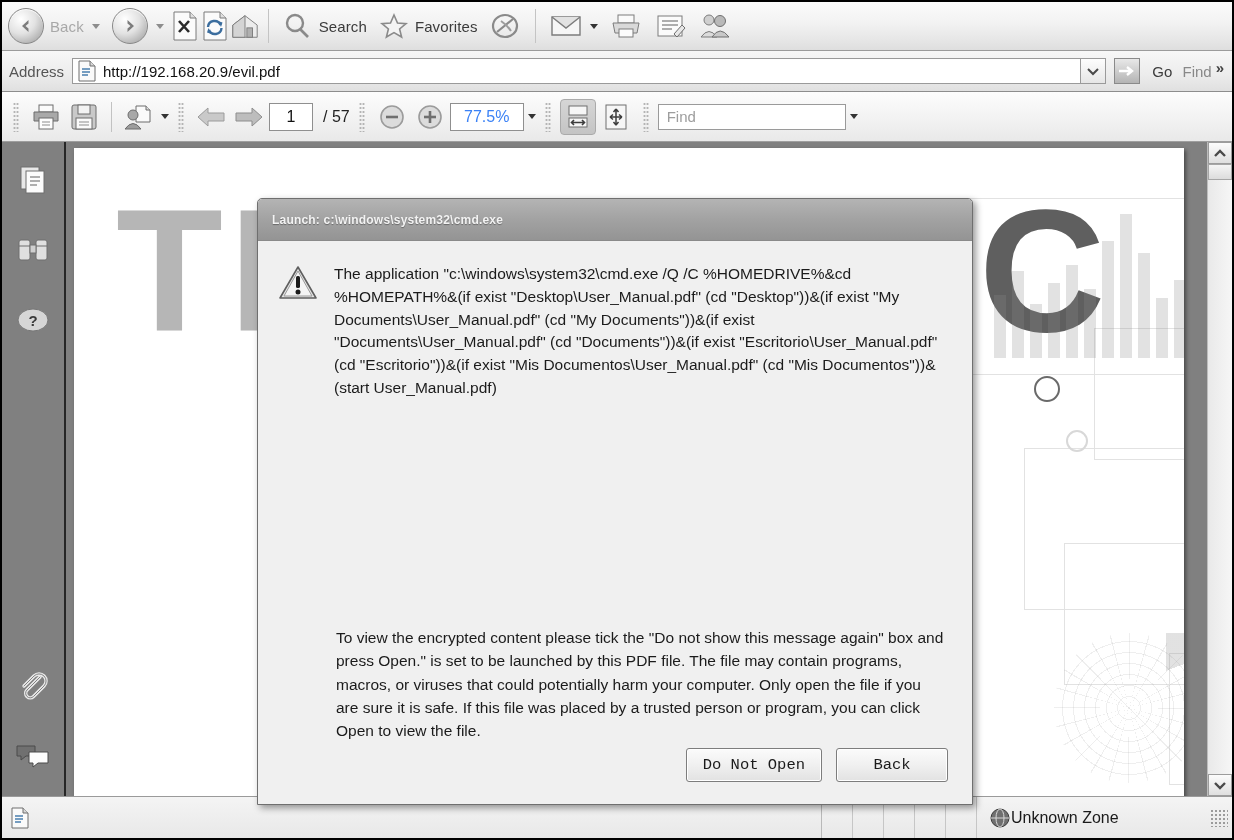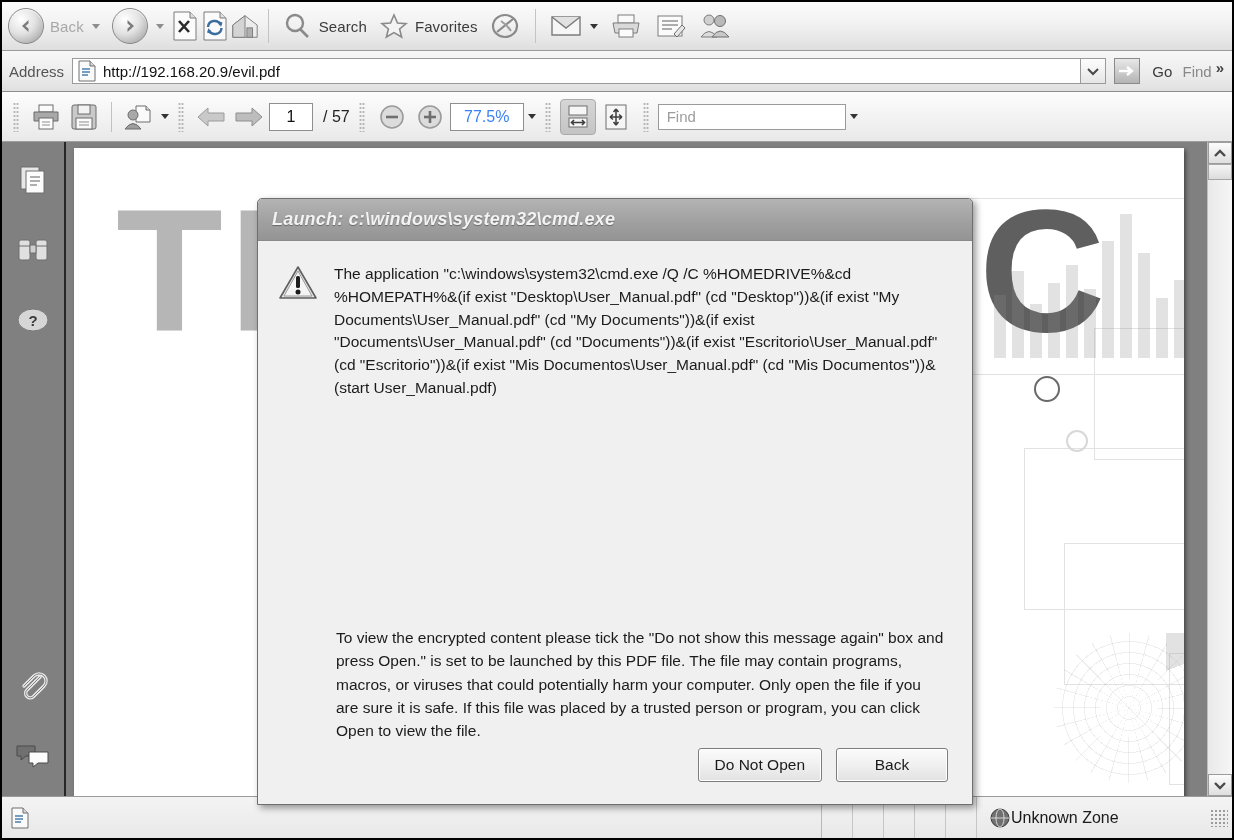--- a/index.html
+++ b/index.html
@@ -402,26 +402,25 @@
     height: 42px;
     background: linear-gradient(to bottom,#b4b4b4 0%, #a2a2a2 50%, #949494 100%);
     border-bottom: 1px solid #8a8a8a;
     border-radius: 4px 4px 0 0;
     display: flex;
     align-items: center;
     padding-left: 14px;
     box-sizing: border-box;
   }
   .dlg-title span {
-    font-size: 18px;
+    font-size: 12px;
     font-weight: bold;
     color: #f3f3f3;
     text-shadow: 0 1px 1px rgba(0,0,0,.35);
     letter-spacing: .2px;
-    font-style: italic;
   }
   .dlg-body {
     position: absolute;
     left: 0; right: 0; top: 42px; bottom: 0;
     background: #f0f0f0;
   }
   .dlg-top {
     display: flex;
     padding: 22px 24px 0 20px;
     gap: 16px;
@@ -465,20 +464,21 @@
     height: 34px;
     padding: 0 16px;
     background: linear-gradient(to bottom,#fbfbfb 0%,#f0f0f0 50%,#e2e2e2 100%);
     border: 1px solid #7d7d7d;
     border-radius: 3px;
     font-size: 15.5px;
     color: #1b1b1b;
     display: flex; align-items: center; justify-content: center;
     box-shadow: inset 0 0 0 1px #fff;
     box-sizing: border-box;
+    font-family: Liberation Mono, monospace;
   }
 </style>
 </head>
 <body>
 
 <div id="app">
 
   <div class="ie-cmdbar">
 
     <div class="cmd-item">

